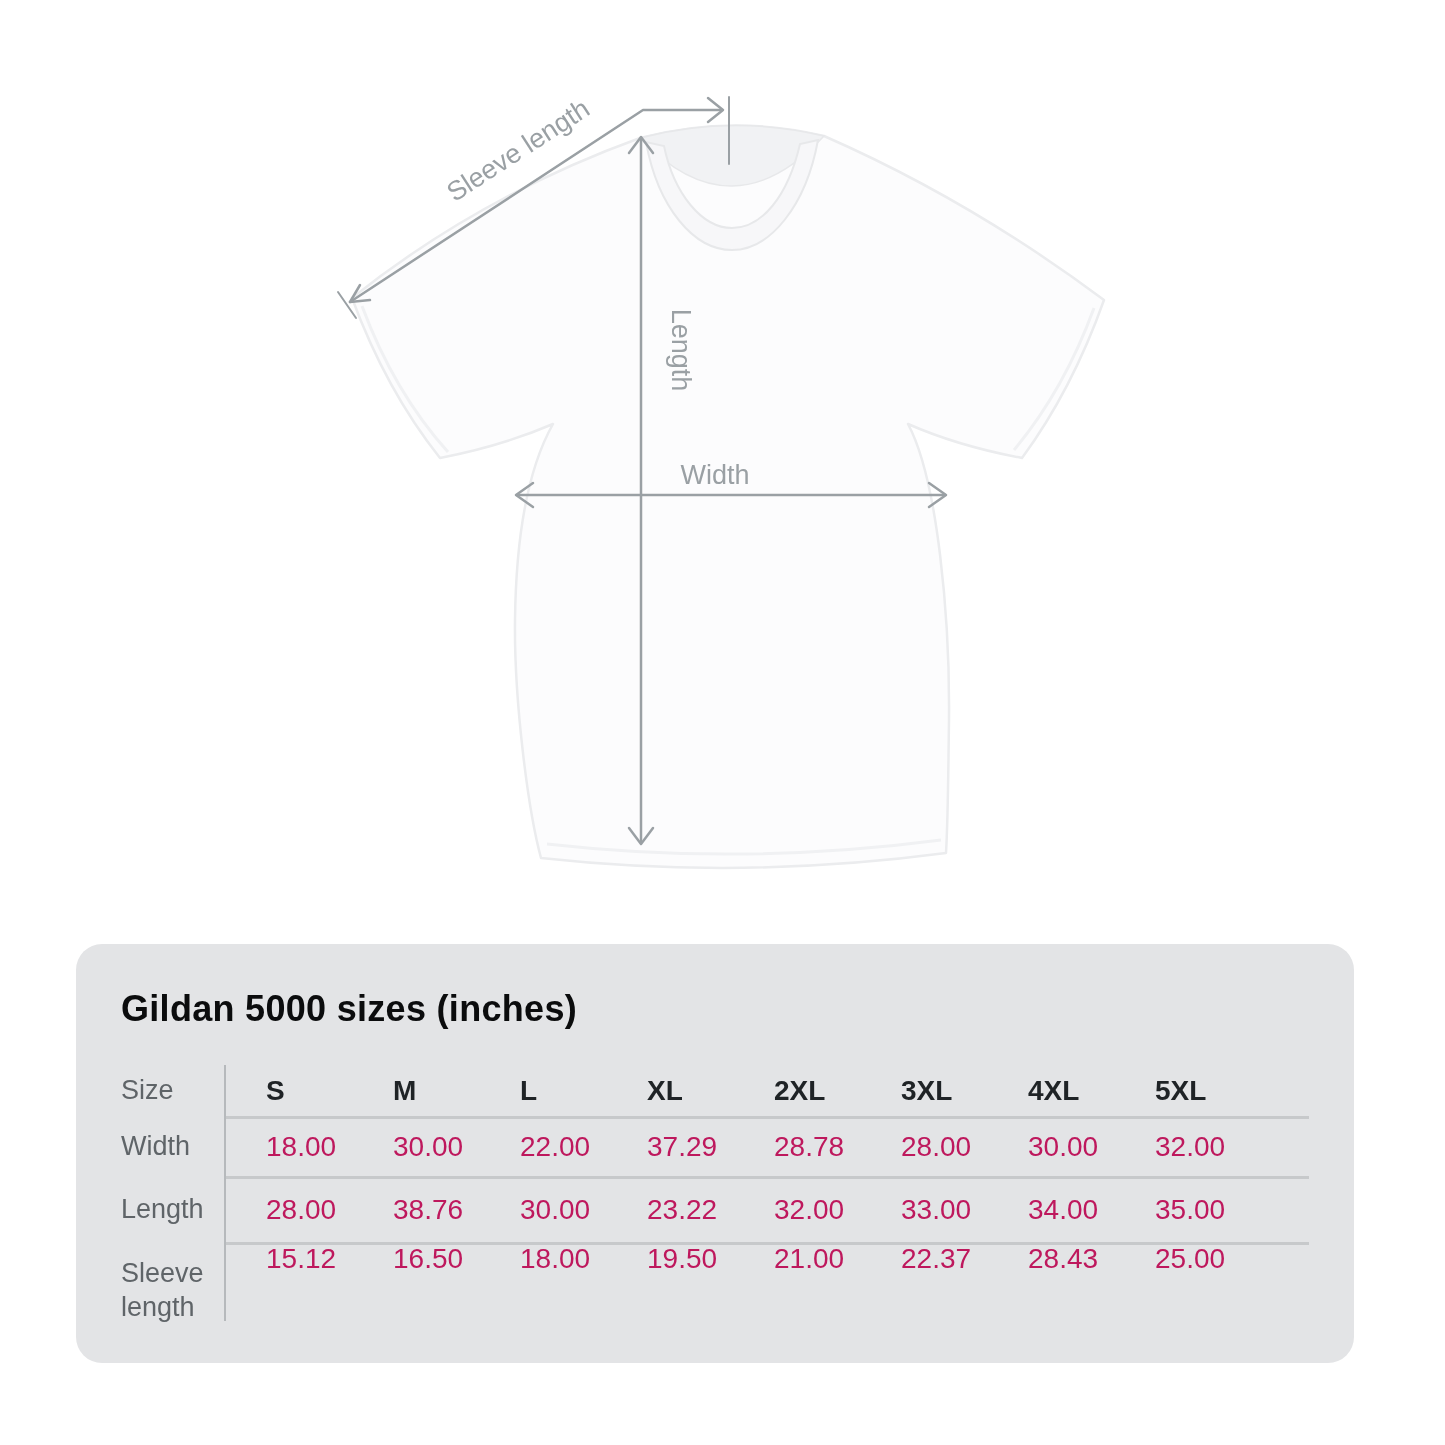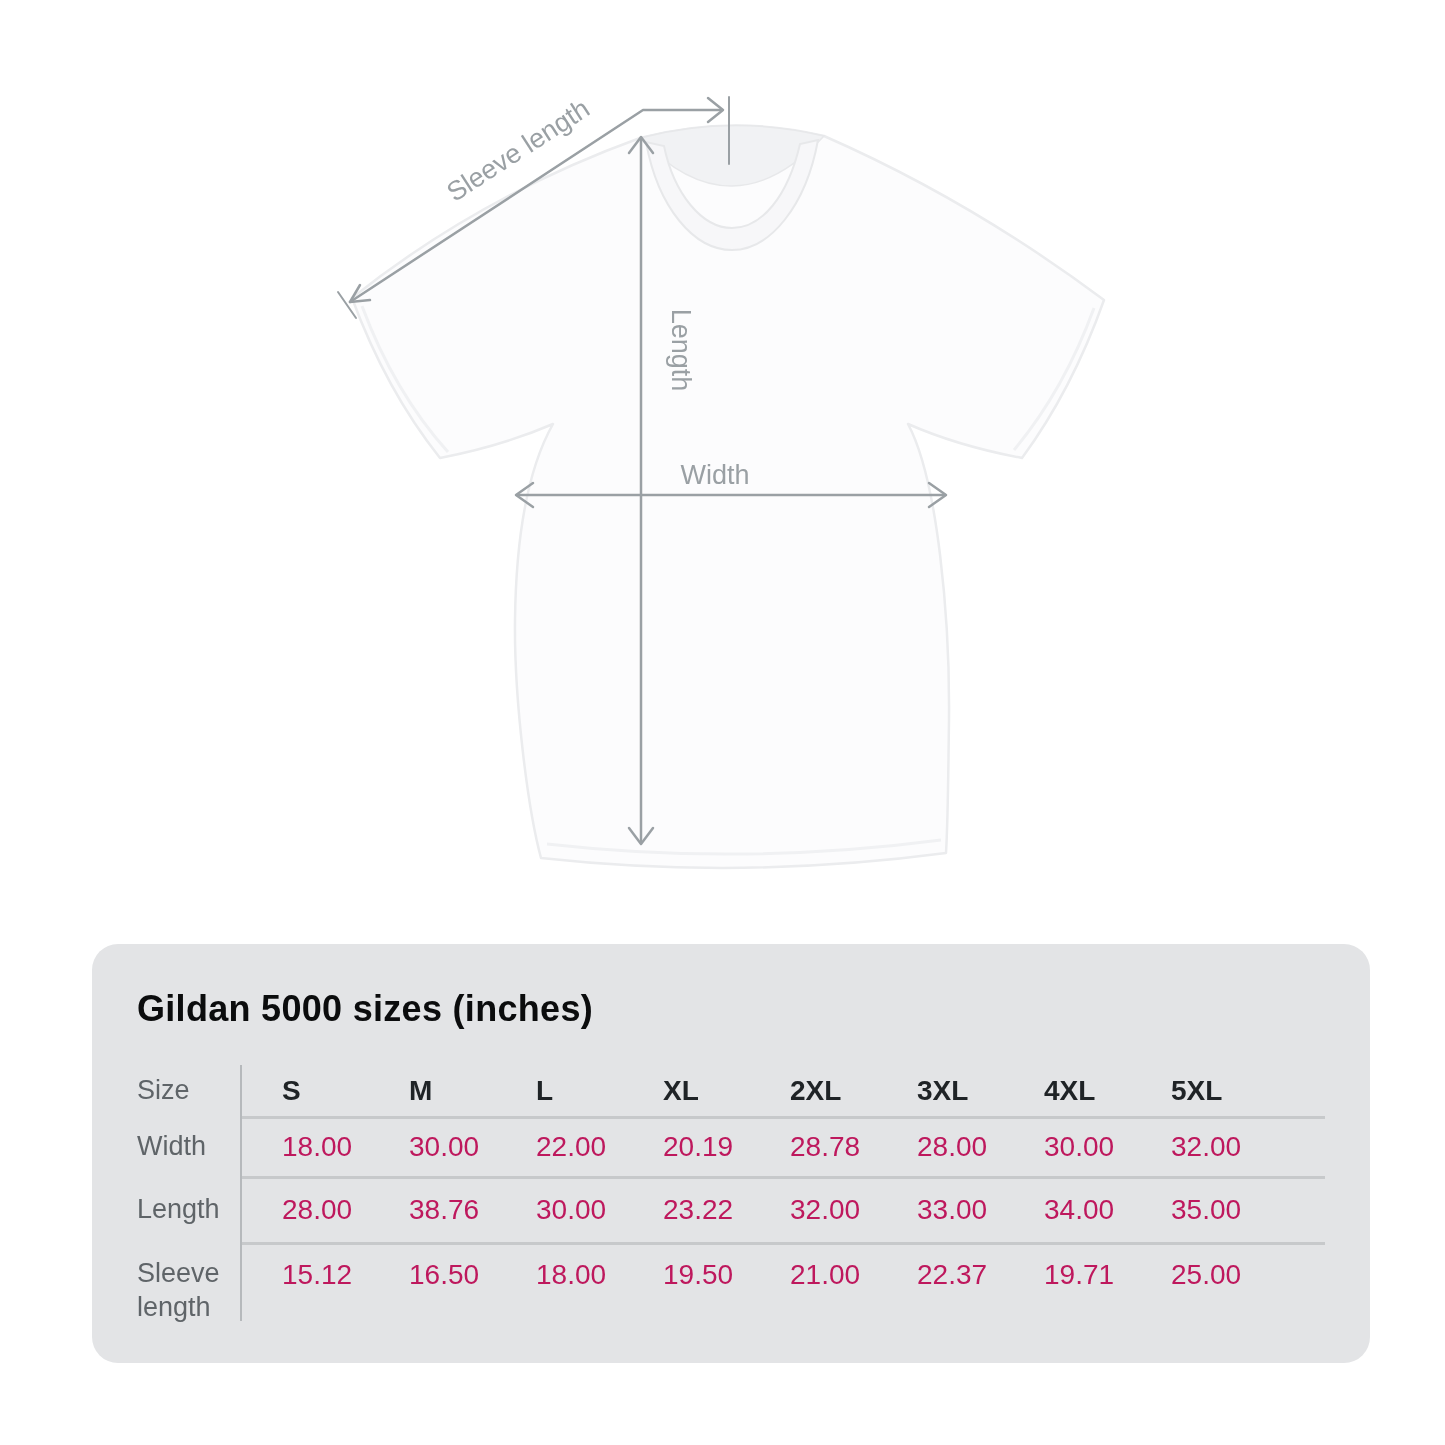--- a/index.html
+++ b/index.html
@@ -9,21 +9,21 @@
     font-family:"Liberation Sans", sans-serif;
   }
 
   
   .diagram-wrap { position:absolute; left:0; top:0; width:1445px; height:935px; }
   .diagram-wrap svg { display:block; }
   .measure-label { fill:#9aa0a4; font-size:27px; font-family:"Liberation Sans", sans-serif; }
 
   
   .panel {
-    position:absolute; left:92px; top:944px;
+    position:absolute; left:76px; top:944px;
     width:1278px; height:419px;
     background:#e3e4e6; border-radius:26px;
     box-sizing:border-box; padding:44px 0 0 45px;
   }
   .panel-title {
     font-size:36px; font-weight:700; color:#0b0c0d;
     letter-spacing:0.3px; height:41px; line-height:41px;
   }
 
   .sizes-table { position:relative; margin-top:36px; width:1224px; }
@@ -49,21 +49,21 @@
   .label-cell.h-width  { height:60px; }
   .label-cell.h-length { height:66px; }
   .label-cell.h-sleeve { height:96px; align-items:flex-start; padding-top:14px; }
 
   .data-col { flex:none; }
   .t-row { display:grid; grid-template-columns:repeat(8,127px); align-items:center; }
   .t-row.header-row { height:52px; }
   .t-row.row-width  { height:60px; }
   .t-row.row-length { height:66px; }
   .t-row.row-sleeve { height:96px; align-items:flex-start; }
-  .t-row.row-sleeve .cell { padding-top:16px; }
+  .t-row.row-sleeve .cell { }
   .cell { padding-left:40px; font-size:28px; color:#be185d; white-space:nowrap; }
   .cell.head { font-weight:700; color:#1f2326; }
 </style>
 </head>
 <body>
 
 <div class="diagram-wrap">
   <svg width="1445" height="935" viewBox="0 0 1445 935">
 
     <g>
@@ -149,21 +149,21 @@
           <div class="cell head">2XL</div>
           <div class="cell head">3XL</div>
           <div class="cell head">4XL</div>
           <div class="cell head">5XL</div>
         </div>
 
         <div class="t-row row-width">
           <div class="cell">18.00</div>
           <div class="cell">30.00</div>
           <div class="cell">22.00</div>
-          <div class="cell">20.19</div>
+          <div class="cell">37.29</div>
           <div class="cell">28.78</div>
           <div class="cell">28.00</div>
           <div class="cell">30.00</div>
           <div class="cell">32.00</div>
         </div>
 
         <div class="t-row row-length">
           <div class="cell">28.00</div>
           <div class="cell">38.76</div>
           <div class="cell">30.00</div>
@@ -174,19 +174,19 @@
           <div class="cell">35.00</div>
         </div>
 
         <div class="t-row row-sleeve">
           <div class="cell">15.12</div>
           <div class="cell">16.50</div>
           <div class="cell">18.00</div>
           <div class="cell">19.50</div>
           <div class="cell">21.00</div>
           <div class="cell">22.37</div>
-          <div class="cell">19.71</div>
+          <div class="cell">28.43</div>
           <div class="cell">25.00</div>
         </div>
       </div>
     </div>
   </div>
 </div>
 
 </body></html>

